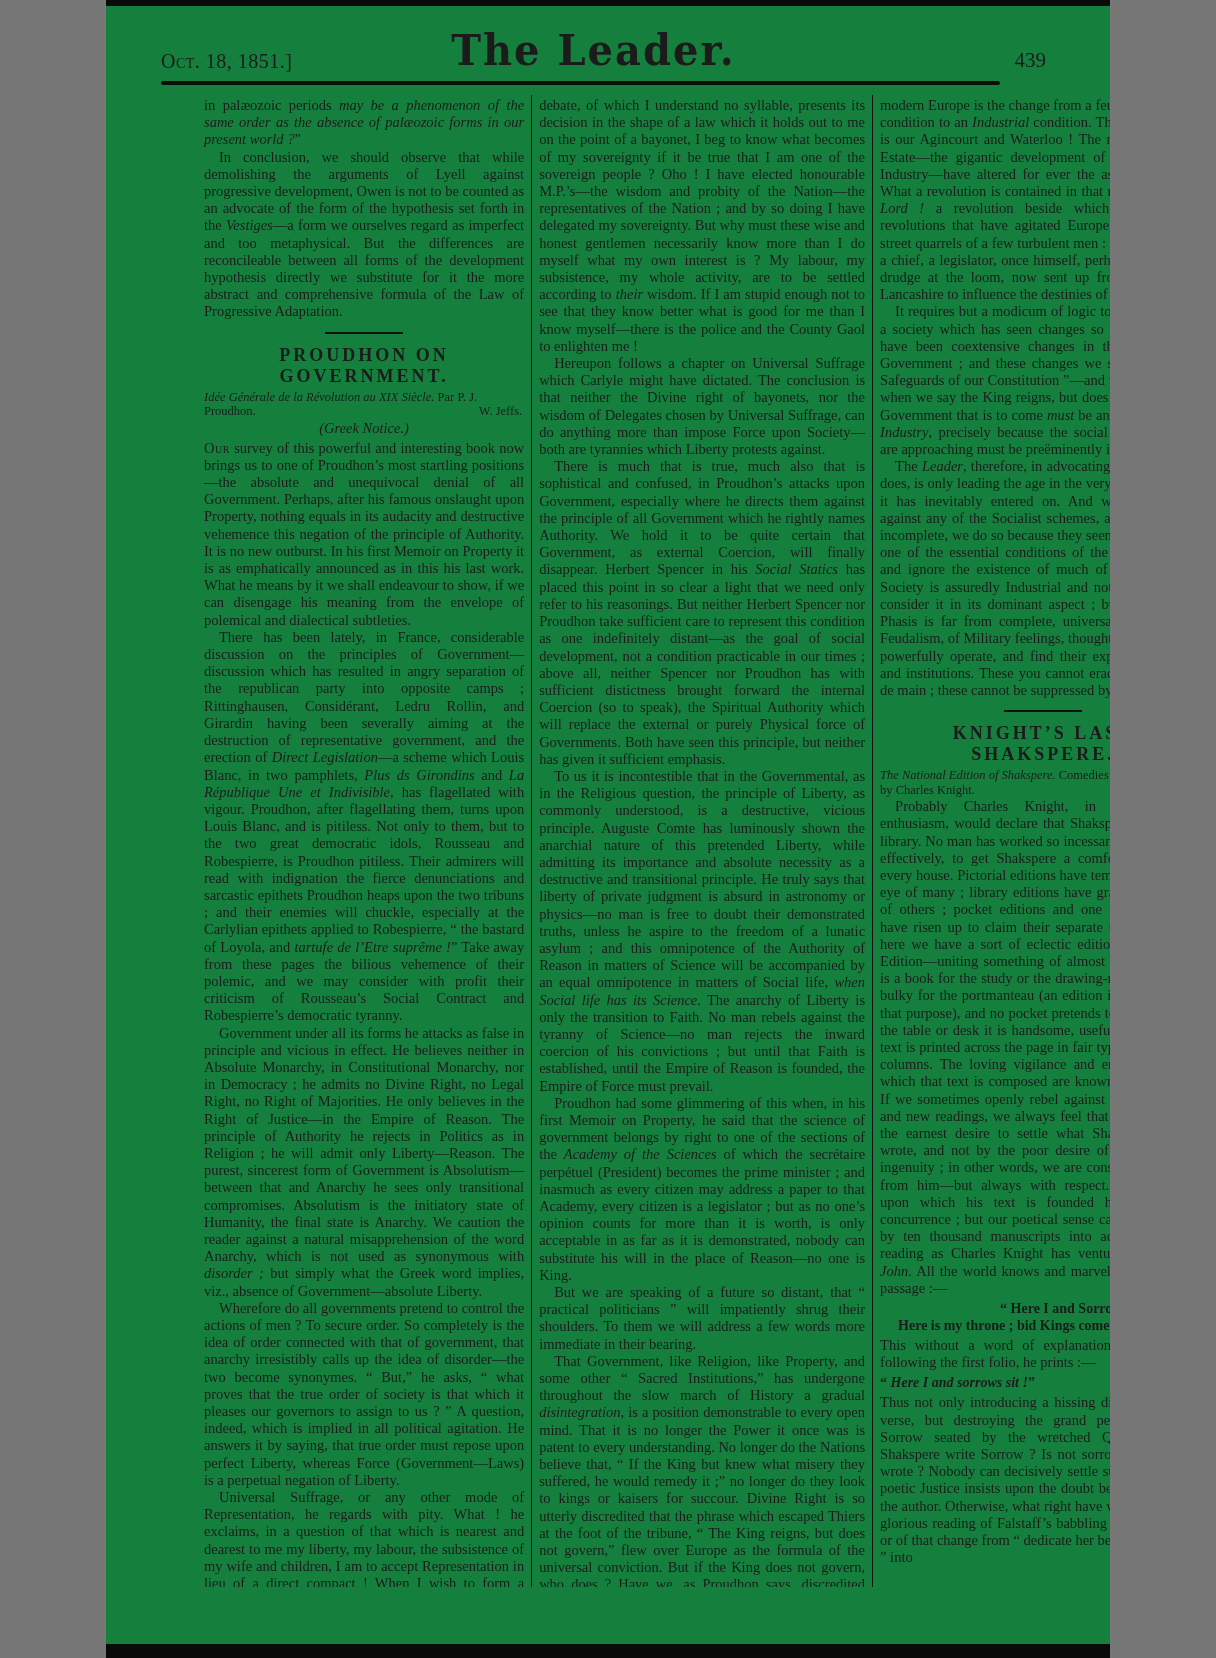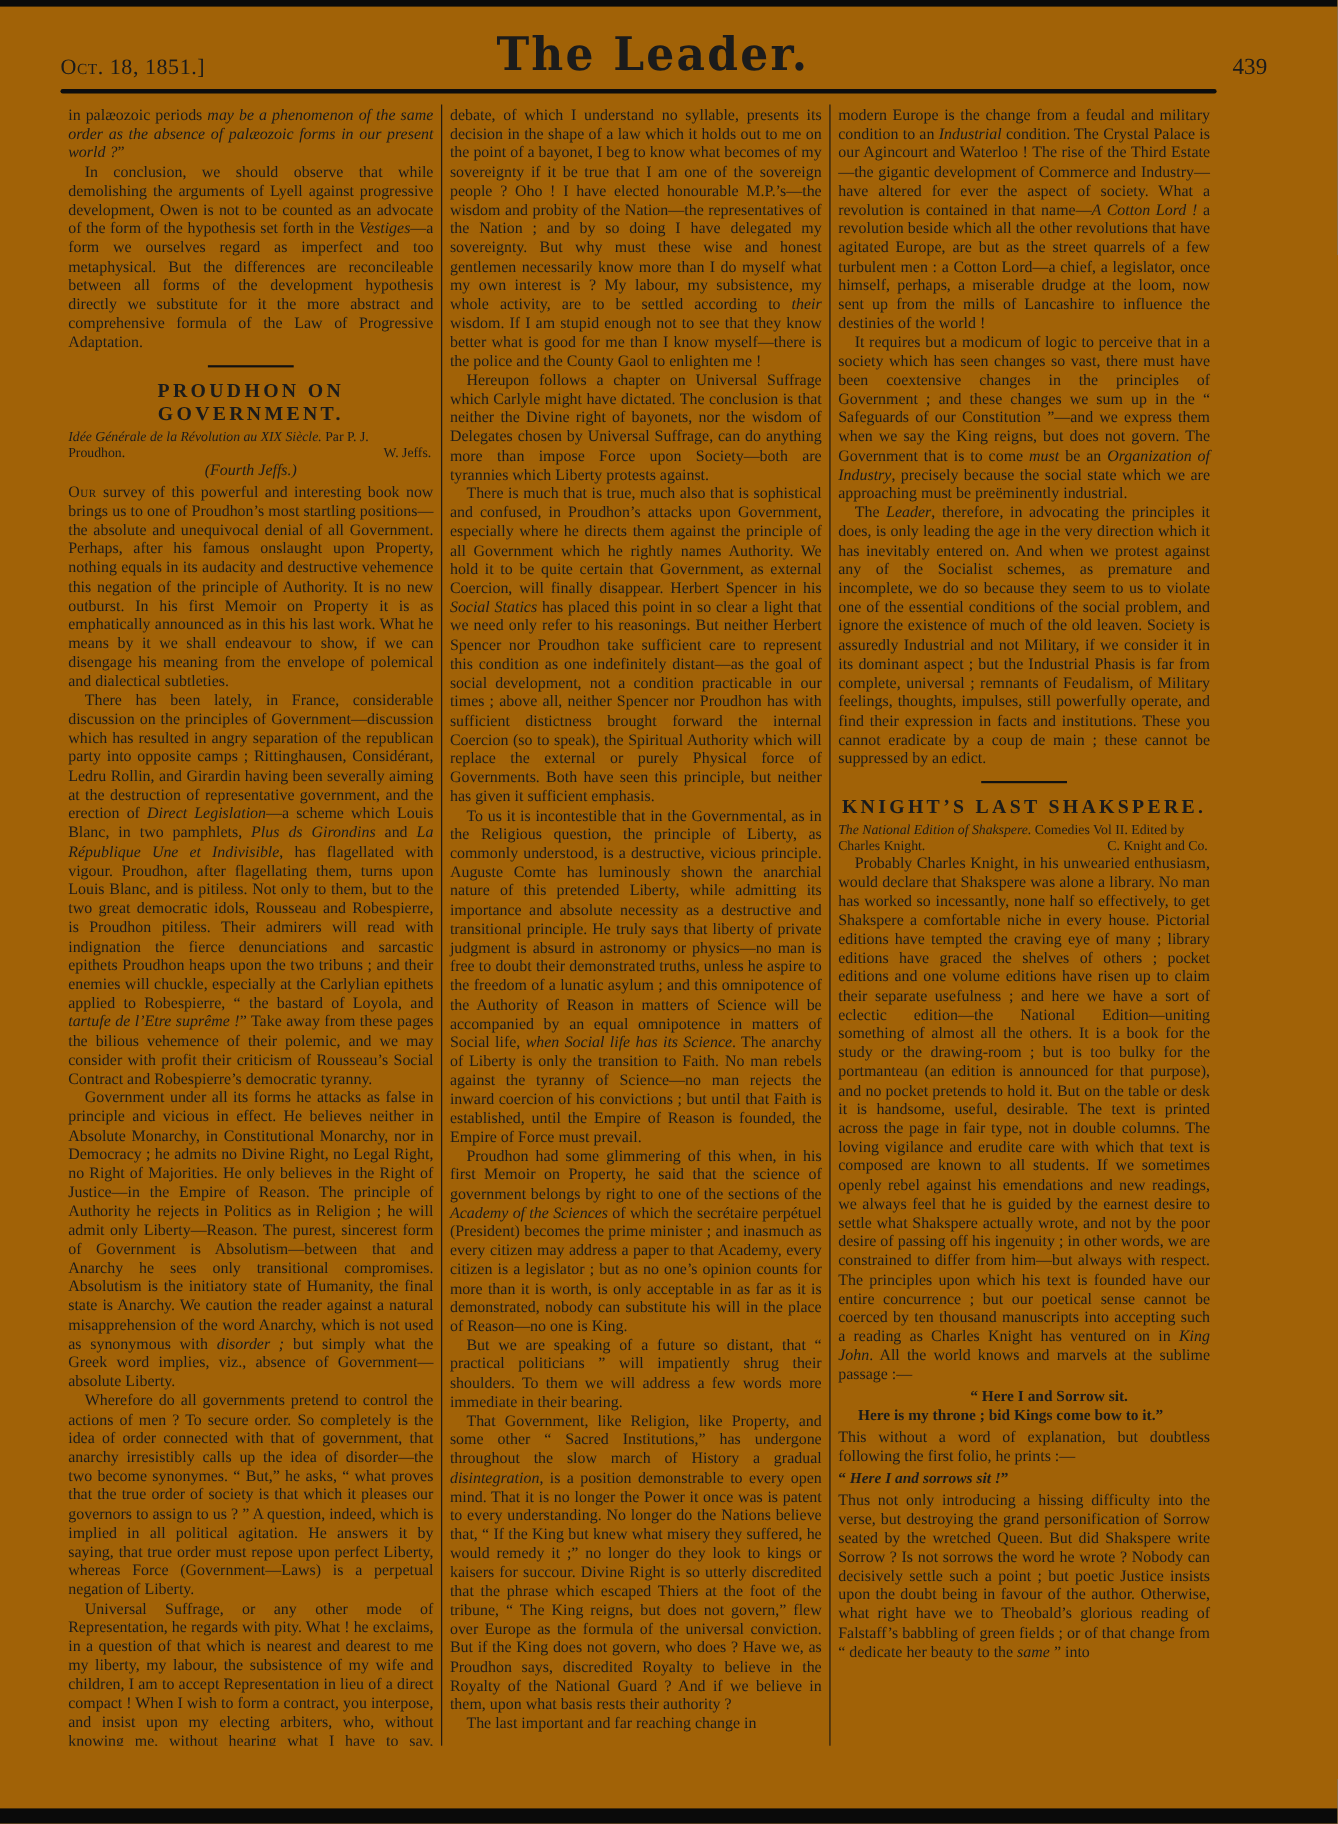--- a/index.html
+++ b/index.html
@@ -1,20 +1,20 @@
 <!DOCTYPE html>
 <html><head>
 <meta charset="utf-8">
 <style>
   html,body{margin:0;padding:0;background:#777;}
   .page{
     position:relative;
-    width:1216px;height:1658px;
+    width:1004px;height:1658px;
     margin:0 auto;
-    background:#a16207;
+    background:#15803d;
     color:#1b1b1b;
     font-family:"Liberation Serif", serif;
     overflow:hidden;
   }
   .edge-bar-top{position:absolute;top:0;left:0;width:100%;height:6px;background:#0a0a0a;}
   .edge-bar-bottom{position:absolute;bottom:0;left:0;width:100%;height:14px;background:#0a0a0a;}
 
   .masthead-row{
     display:flex;justify-content:space-between;align-items:flex-end;
     padding:26px 64px 6px 55px;
@@ -40,21 +40,21 @@
     display:flex;
     margin-left:55px;
     width:1052px;
   }
   .col{
     height:1492px;
     overflow:hidden;
     padding:2px 7px 0 7px;
     box-sizing:border-box;
   }
-  .col-1{width:346px;}
+  .col-1{width:346px;margin-left:36px;}
   .col-2{width:354px;border-left:1.5px solid #151515;border-right:1.5px solid #151515;}
   .col-3{width:352px;}
 
   .para{
     margin:0;
     font-size:14.5px;
     line-height:17.2px;
     text-align:justify;
     text-indent:15px;
   }
@@ -116,21 +116,21 @@
   <div class="columns">
     <div class="col col-1">
         <p class="para noindent">in palæozoic periods <i>may be a phenomenon of the same order as the absence of palæozoic forms in our present world ?</i>”</p>
         <p class="para">In conclusion, we should observe that while demolishing the arguments of Lyell against progressive development, Owen is not to be counted as an advocate of the form of the hypothesis set forth in the <i>Vestiges</i>—a form we ourselves regard as imperfect and too metaphysical. But the differences are reconcileable between all forms of the development hypothesis directly we substitute for it the more abstract and comprehensive formula of the Law of Progressive Adaptation.</p>
         <div class="shortrule"></div>
         <h2 class="heading">PROUDHON ON GOVERNMENT.</h2>
         <div class="citation">
           <span class="cit-main"><i>Idée Générale de la Révolution au XIX Siècle.</i> Par P. J. Proudhon.</span>
           <span class="cit-pub">W. Jeffs.</span>
         </div>
-        <div class="notice">(Fourth Jeffs.)</div>
+        <div class="notice">(Greek Notice.)</div>
         <p class="para noindent"><span class="sc">Our</span> survey of this powerful and interesting book now brings us to one of Proudhon’s most startling positions—the absolute and unequivocal denial of all Government. Perhaps, after his famous onslaught upon Property, nothing equals in its audacity and destructive vehemence this negation of the principle of Authority. It is no new outburst. In his first Memoir on Property it is as emphatically announced as in this his last work. What he means by it we shall endeavour to show, if we can disengage his meaning from the envelope of polemical and dialectical subtleties.</p>
         <p class="para">There has been lately, in France, considerable discussion on the principles of Government—discussion which has resulted in angry separation of the republican party into opposite camps ; Rittinghausen, Considérant, Ledru Rollin, and Girardin having been severally aiming at the destruction of representative government, and the erection of <i>Direct Legislation</i>—a scheme which Louis Blanc, in two pamphlets, <i>Plus ds Girondins</i> and <i>La République Une et Indivisible</i>, has flagellated with vigour. Proudhon, after flagellating them, turns upon Louis Blanc, and is pitiless. Not only to them, but to the two great democratic idols, Rousseau and Robespierre, is Proudhon pitiless. Their admirers will read with indignation the fierce denunciations and sarcastic epithets Proudhon heaps upon the two tribuns ; and their enemies will chuckle, especially at the Carlylian epithets applied to Robespierre, “ the bastard of Loyola, and <i>tartufe de l’Etre suprême !</i>” Take away from these pages the bilious vehemence of their polemic, and we may consider with profit their criticism of Rousseau’s Social Contract and Robespierre’s democratic tyranny.</p>
         <p class="para">Government under all its forms he attacks as false in principle and vicious in effect. He believes neither in Absolute Monarchy, in Constitutional Monarchy, nor in Democracy ; he admits no Divine Right, no Legal Right, no Right of Majorities. He only believes in the Right of Justice—in the Empire of Reason. The principle of Authority he rejects in Politics as in Religion ; he will admit only Liberty—Reason. The purest, sincerest form of Government is Absolutism—between that and Anarchy he sees only transitional compromises. Absolutism is the initiatory state of Humanity, the final state is Anarchy. We caution the reader against a natural misapprehension of the word Anarchy, which is not used as synonymous with <i>disorder ;</i> but simply what the Greek word implies, viz., absence of Government—absolute Liberty.</p>
         <p class="para">Wherefore do all governments pretend to control the actions of men ? To secure order. So completely is the idea of order connected with that of government, that anarchy irresistibly calls up the idea of disorder—the two become synonymes. “ But,” he asks, “ what proves that the true order of society is that which it pleases our governors to assign to us ? ” A question, indeed, which is implied in all political agitation. He answers it by saying, that true order must repose upon perfect Liberty, whereas Force (Government—Laws) is a perpetual negation of Liberty.</p>
         <p class="para">Universal Suffrage, or any other mode of Representation, he regards with pity. What ! he exclaims, in a question of that which is nearest and dearest to me my liberty, my labour, the subsistence of my wife and children, I am to accept Representation in lieu of a direct compact ! When I wish to form a contract, you interpose, and insist upon my electing arbiters, who, without knowing me, without hearing what I have to say, pronounce for or against me, and I must act as they determine, not as I determine ! What is the relation between such a congress and me ? What guarantee does it offer ? Wherefore should I submit to its decisions respecting my interests ? And when this congress after a wordy</p>
       </div>
     <div class="col col-2">
         <p class="para noindent">debate, of which I understand no syllable, presents its decision in the shape of a law which it holds out to me on the point of a bayonet, I beg to know what becomes of my sovereignty if it be true that I am one of the sovereign people ? Oho ! I have elected honourable M.P.’s—the wisdom and probity of the Nation—the representatives of the Nation ; and by so doing I have delegated my sovereignty. But why must these wise and honest gentlemen necessarily know more than I do myself what my own interest is ? My labour, my subsistence, my whole activity, are to be settled according to <i>their</i> wisdom. If I am stupid enough not to see that they know better what is good for me than I know myself—there is the police and the County Gaol to enlighten me !</p>
         <p class="para">Hereupon follows a chapter on Universal Suffrage which Carlyle might have dictated. The conclusion is that neither the Divine right of bayonets, nor the wisdom of Delegates chosen by Universal Suffrage, can do anything more than impose Force upon Society—both are tyrannies which Liberty protests against.</p>
         <p class="para">There is much that is true, much also that is sophistical and confused, in Proudhon’s attacks upon Government, especially where he directs them against the principle of all Government which he rightly names Authority. We hold it to be quite certain that Government, as external Coercion, will finally disappear. Herbert Spencer in his <i>Social Statics</i> has placed this point in so clear a light that we need only refer to his reasonings. But neither Herbert Spencer nor Proudhon take sufficient care to represent this condition as one indefinitely distant—as the goal of social development, not a condition practicable in our times ; above all, neither Spencer nor Proudhon has with sufficient distictness brought forward the internal Coercion (so to speak), the Spiritual Authority which will replace the external or purely Physical force of Governments. Both have seen this principle, but neither has given it sufficient emphasis.</p>

